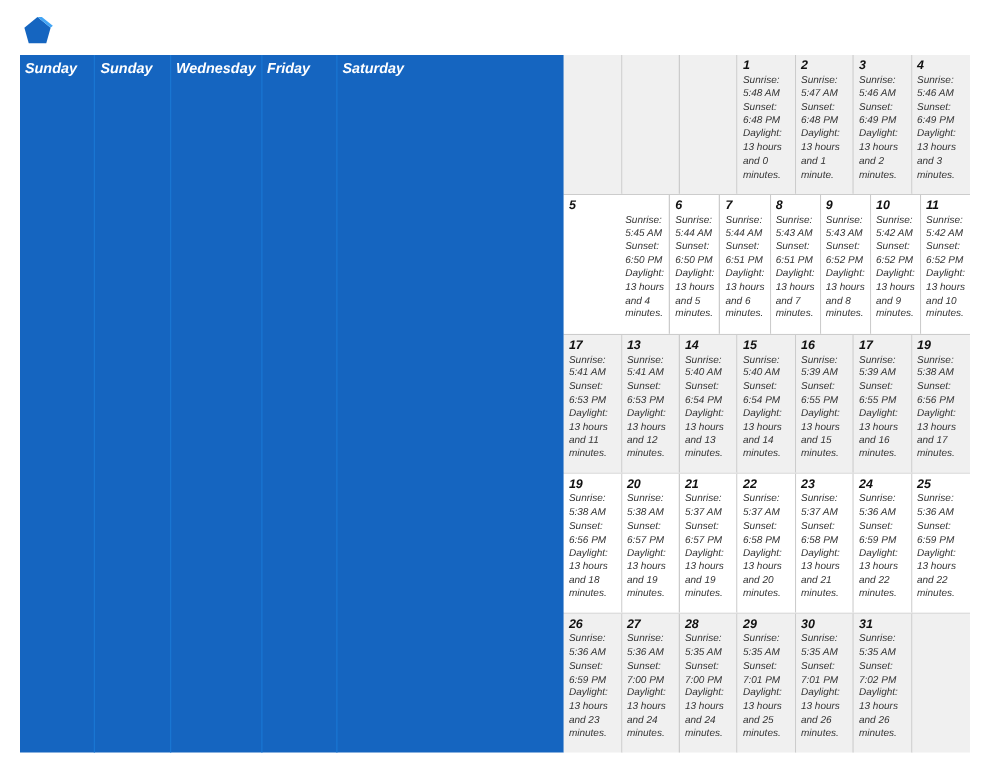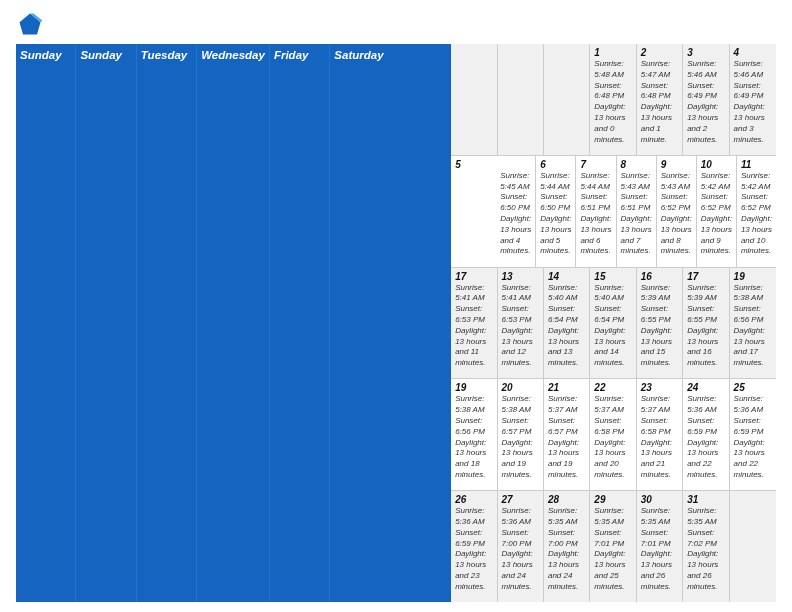--- a/index.html
+++ b/index.html
@@ -127,21 +127,20 @@
     <div class="title-block">
       <div class="main-title"></div>
       <div class="sub-title"></div>
     </div>
   </div>
 
   <div class="calendar">
     <div class="cal-header-row">
     <div class="cal-header-cell">Sunday</div>
         <div class="cal-header-cell">Sunday</div>
-        <div class="cal-header-cell">Tuesday</div>
         <div class="cal-header-cell">Wednesday</div>
         <div class="cal-header-cell">Friday</div>
         <div class="cal-header-cell">Saturday</div>
       </div>
     <div class="cal-body">
     <div class="cal-row">
           <div class="cal-cell shaded"></div>
           <div class="cal-cell shaded"></div>
           <div class="cal-cell shaded"></div>
           <div class="cal-cell shaded">

